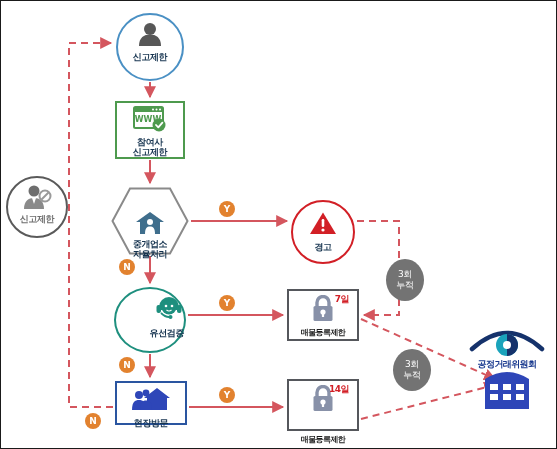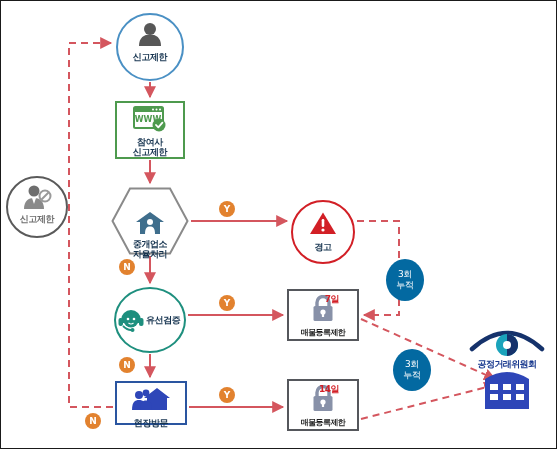--- a/index.html
+++ b/index.html
@@ -47,21 +47,21 @@
     display:flex;flex-direction:column;align-items:center;justify-content:flex-start;
   }
   .hexwrap .glyph{margin-top:7px;}
   .hexwrap .cap{font-size:9px;color:#15334f;font-weight:bold;line-height:10px;text-align:center;letter-spacing:-0.5px;margin-top:0px;}
 
   
   .teal-circle{
     left:113px;top:286px;width:72px;height:66px;
     border:2px solid #1e8f7e;border-radius:50%;
     background:#ffffff;
-    display:flex;flex-direction:row;align-items:center;justify-content:flex-start;
+    display:flex;flex-direction:column;align-items:flex-end;justify-content:flex-start;
   }
   .teal-circle .glyph{margin-top:5px;}
   .teal-circle .cap{font-size:9px;color:#15334f;font-weight:bold;letter-spacing:-0.4px;margin-top:1px;}
 
   
   .blue-box{
     left:114px;top:380px;width:72px;height:44px;
     border:2px solid #2a55a0;background:#ffffff;
     display:flex;flex-direction:column;align-items:center;justify-content:flex-start;
   }
@@ -88,43 +88,43 @@
   .warn-circle .glyph{margin-top:9px;}
   .warn-circle .cap{font-size:9px;color:#15334f;font-weight:bold;margin-top:1px;letter-spacing:-0.4px;}
 
   
   .lock-box{
     width:72px;height:52px;
     border:2px solid #55575c;background:#ffffff;
     display:flex;flex-direction:column;align-items:center;justify-content:flex-start;
   }
   .lock-box.one{left:286px;top:288px;}
-  .lock-box.two{left:286px;top:378px;}
+  .lock-box.two{left:286px;top:378px;gap:17px;}
   .lock-box .days{
-    position:absolute;right:18px;top:2px;font-size:9px;color:#d21f26;font-weight:bold;letter-spacing:-0.5px;
+    position:absolute;right:8px;top:2px;font-size:9px;color:#d21f26;font-weight:bold;letter-spacing:-0.5px;
   }
   .lock-box .glyph{margin-top:4px;}
   .lock-box .cap{font-size:8px;color:#1a1a1a;font-weight:bold;letter-spacing:-0.6px;margin-top:1px;}
 
   
   .ftc{left:462px;top:318px;width:88px;height:92px;
     display:flex;flex-direction:column;align-items:center;}
   .ftc .cap{font-size:9px;color:#1a3a8f;font-weight:bold;letter-spacing:-0.6px;margin-top:-2px;font-family:Liberation Mono, monospace;}
 
   
   .badge{
     position:absolute;border-radius:50%;
     background:#e2822f;color:#ffffff;
     display:flex;align-items:center;justify-content:center;
     font-size:9px;font-weight:bold;
   }
   .badge.yn{width:16px;height:16px;font-size:9px;}
   .ellipse-badge{
     position:absolute;width:38px;height:42px;border-radius:50%;
-    background:#0369a1;color:#ffffff;
+    background:#737373;color:#ffffff;
     display:flex;flex-direction:column;align-items:center;justify-content:center;
     font-size:9px;line-height:11px;font-weight:normal;letter-spacing:-0.3px;
   }
 </style>
 </head>
 <body>
 
 <div id="canvas">
 
   <svg id="svg-layer" viewBox="0 0 557 449">

